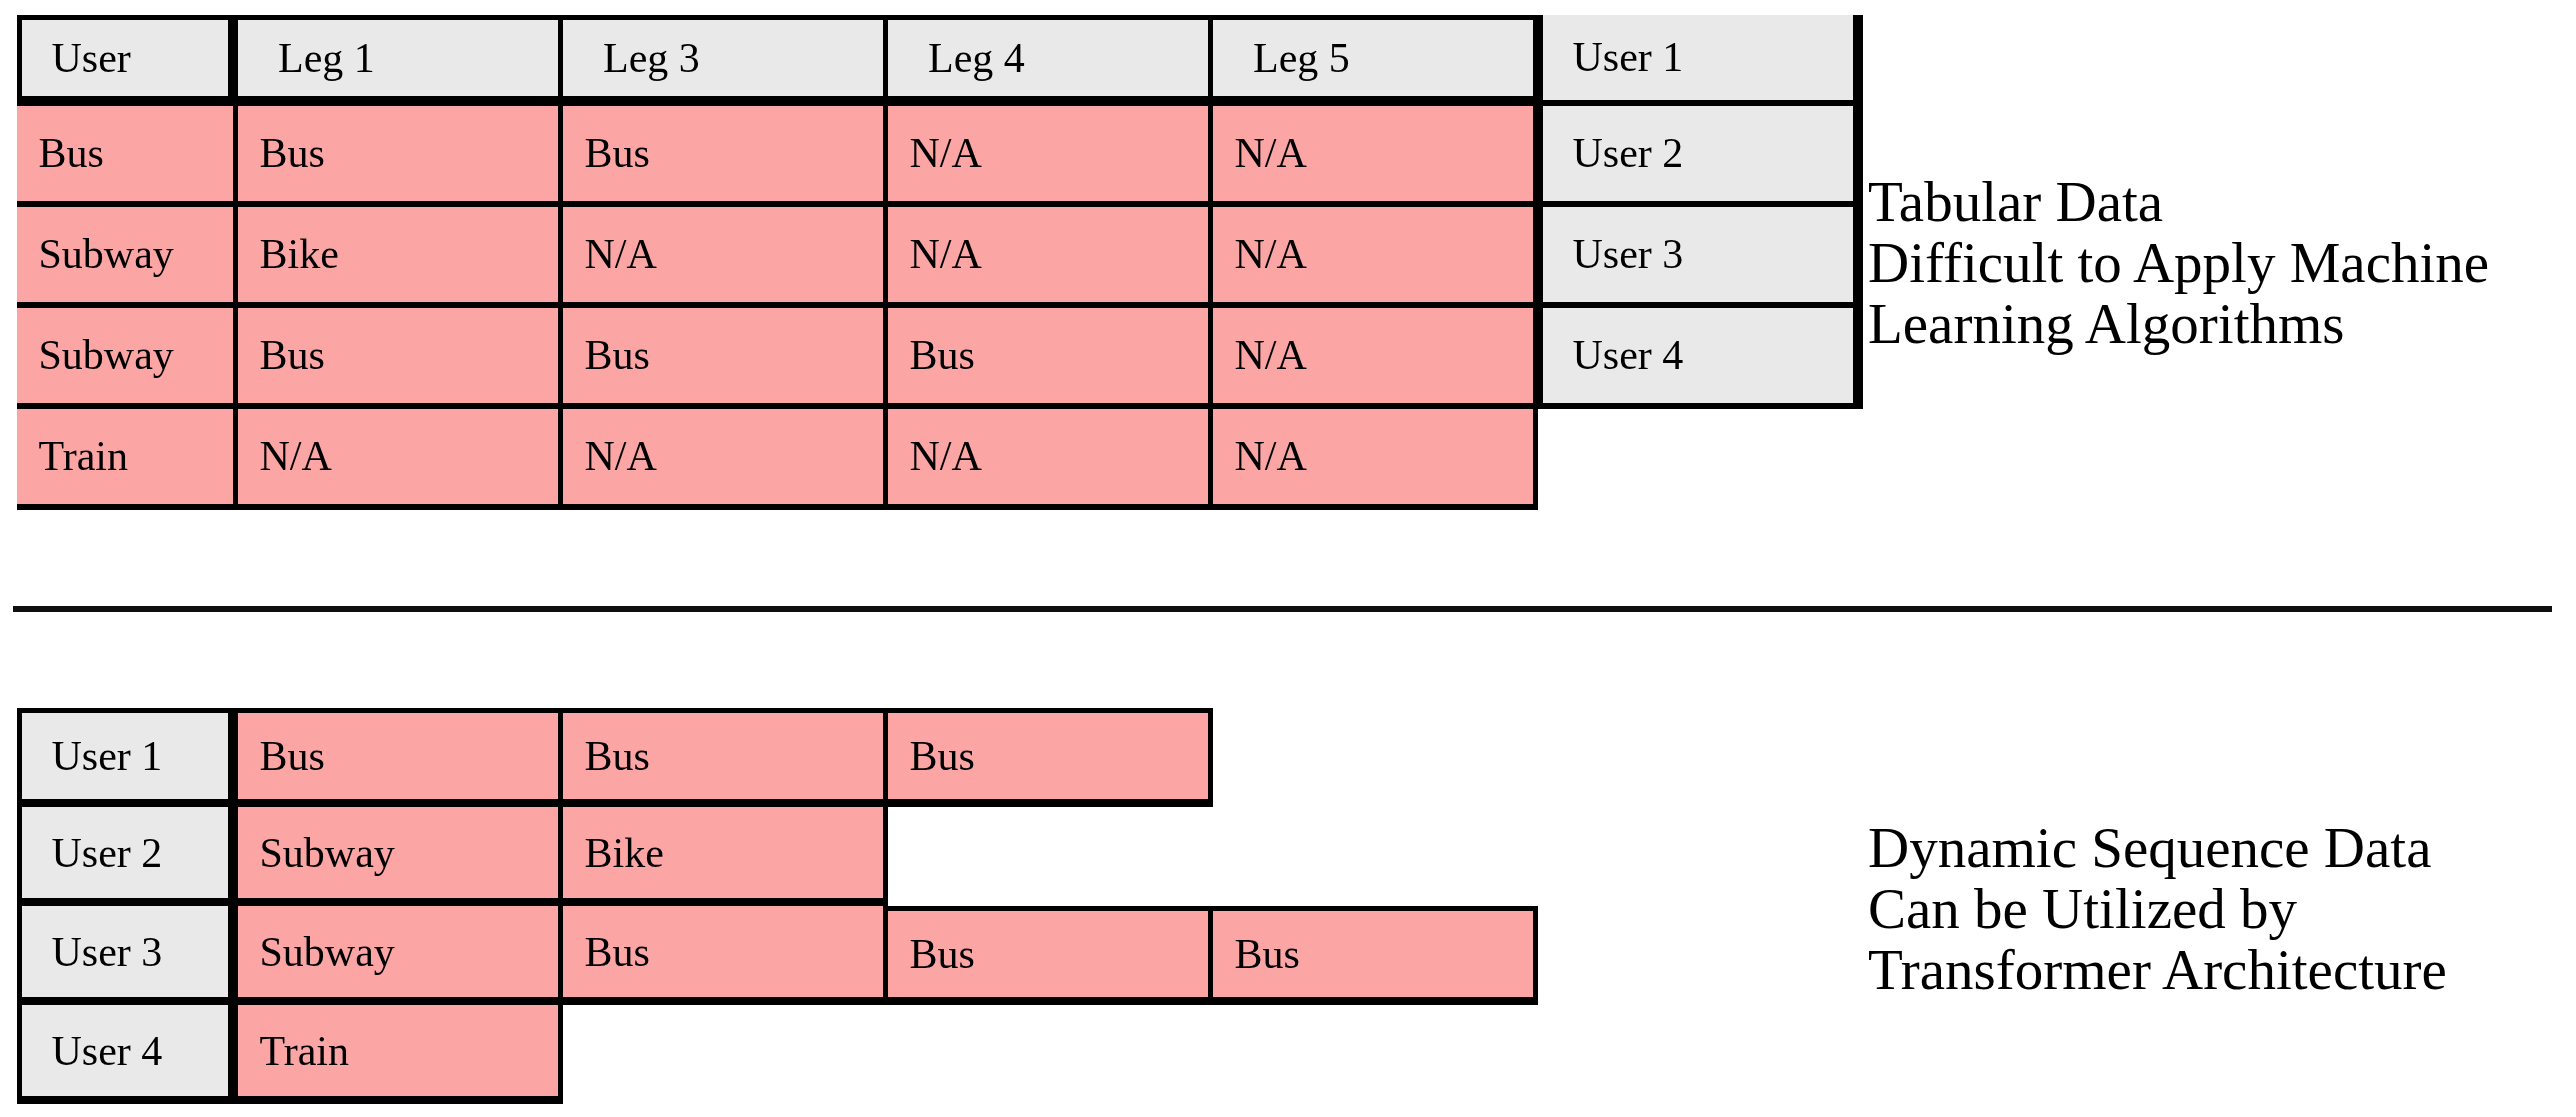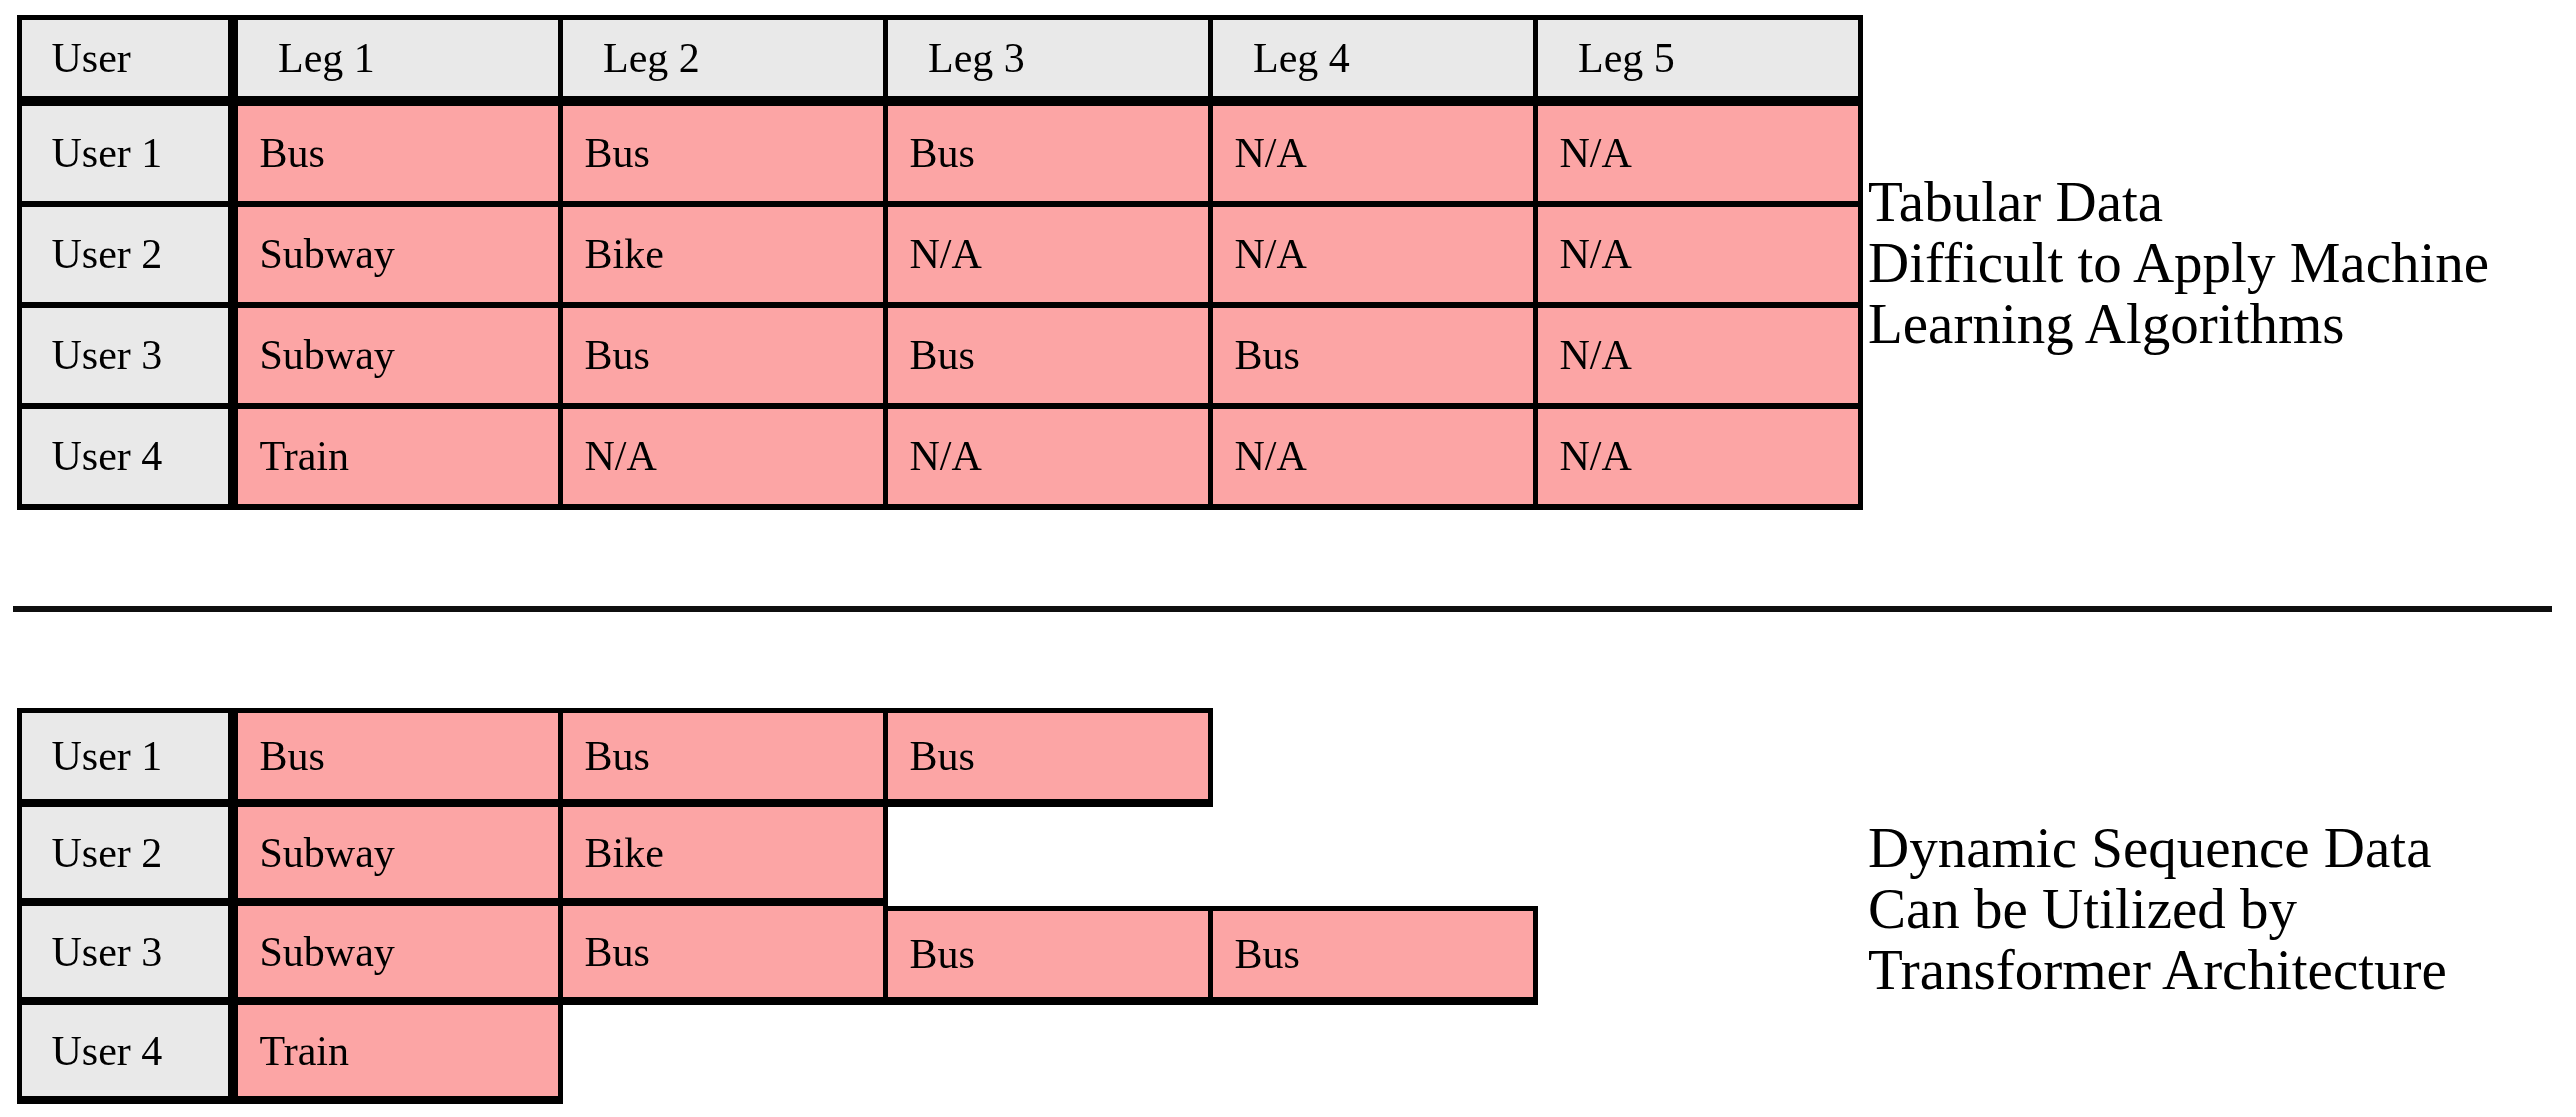--- a/index.html
+++ b/index.html
@@ -90,21 +90,20 @@
 </style>
 </head>
 <body>
 
 <div id="stage">
 
   <div id="top-table" class="grid-table">
 
     <div class="cell gray hd nm bt">User</div>
     <div class="cell gray hd bt">Leg 1</div>
-    <div class="cell gray hd bt">Leg 2</div>
     <div class="cell gray hd bt">Leg 3</div>
     <div class="cell gray hd bt">Leg 4</div>
     <div class="cell gray hd bt">Leg 5</div>
 
     <div class="cell gray nm">User 1</div>
     <div class="cell">Bus</div>
     <div class="cell">Bus</div>
     <div class="cell">Bus</div>
     <div class="cell">N/A</div>
     <div class="cell">N/A</div>

